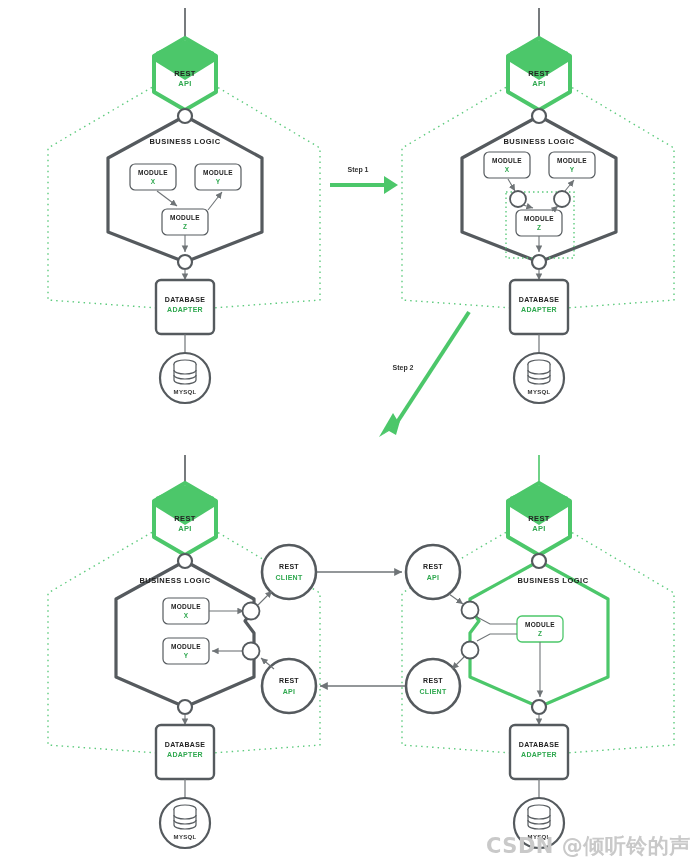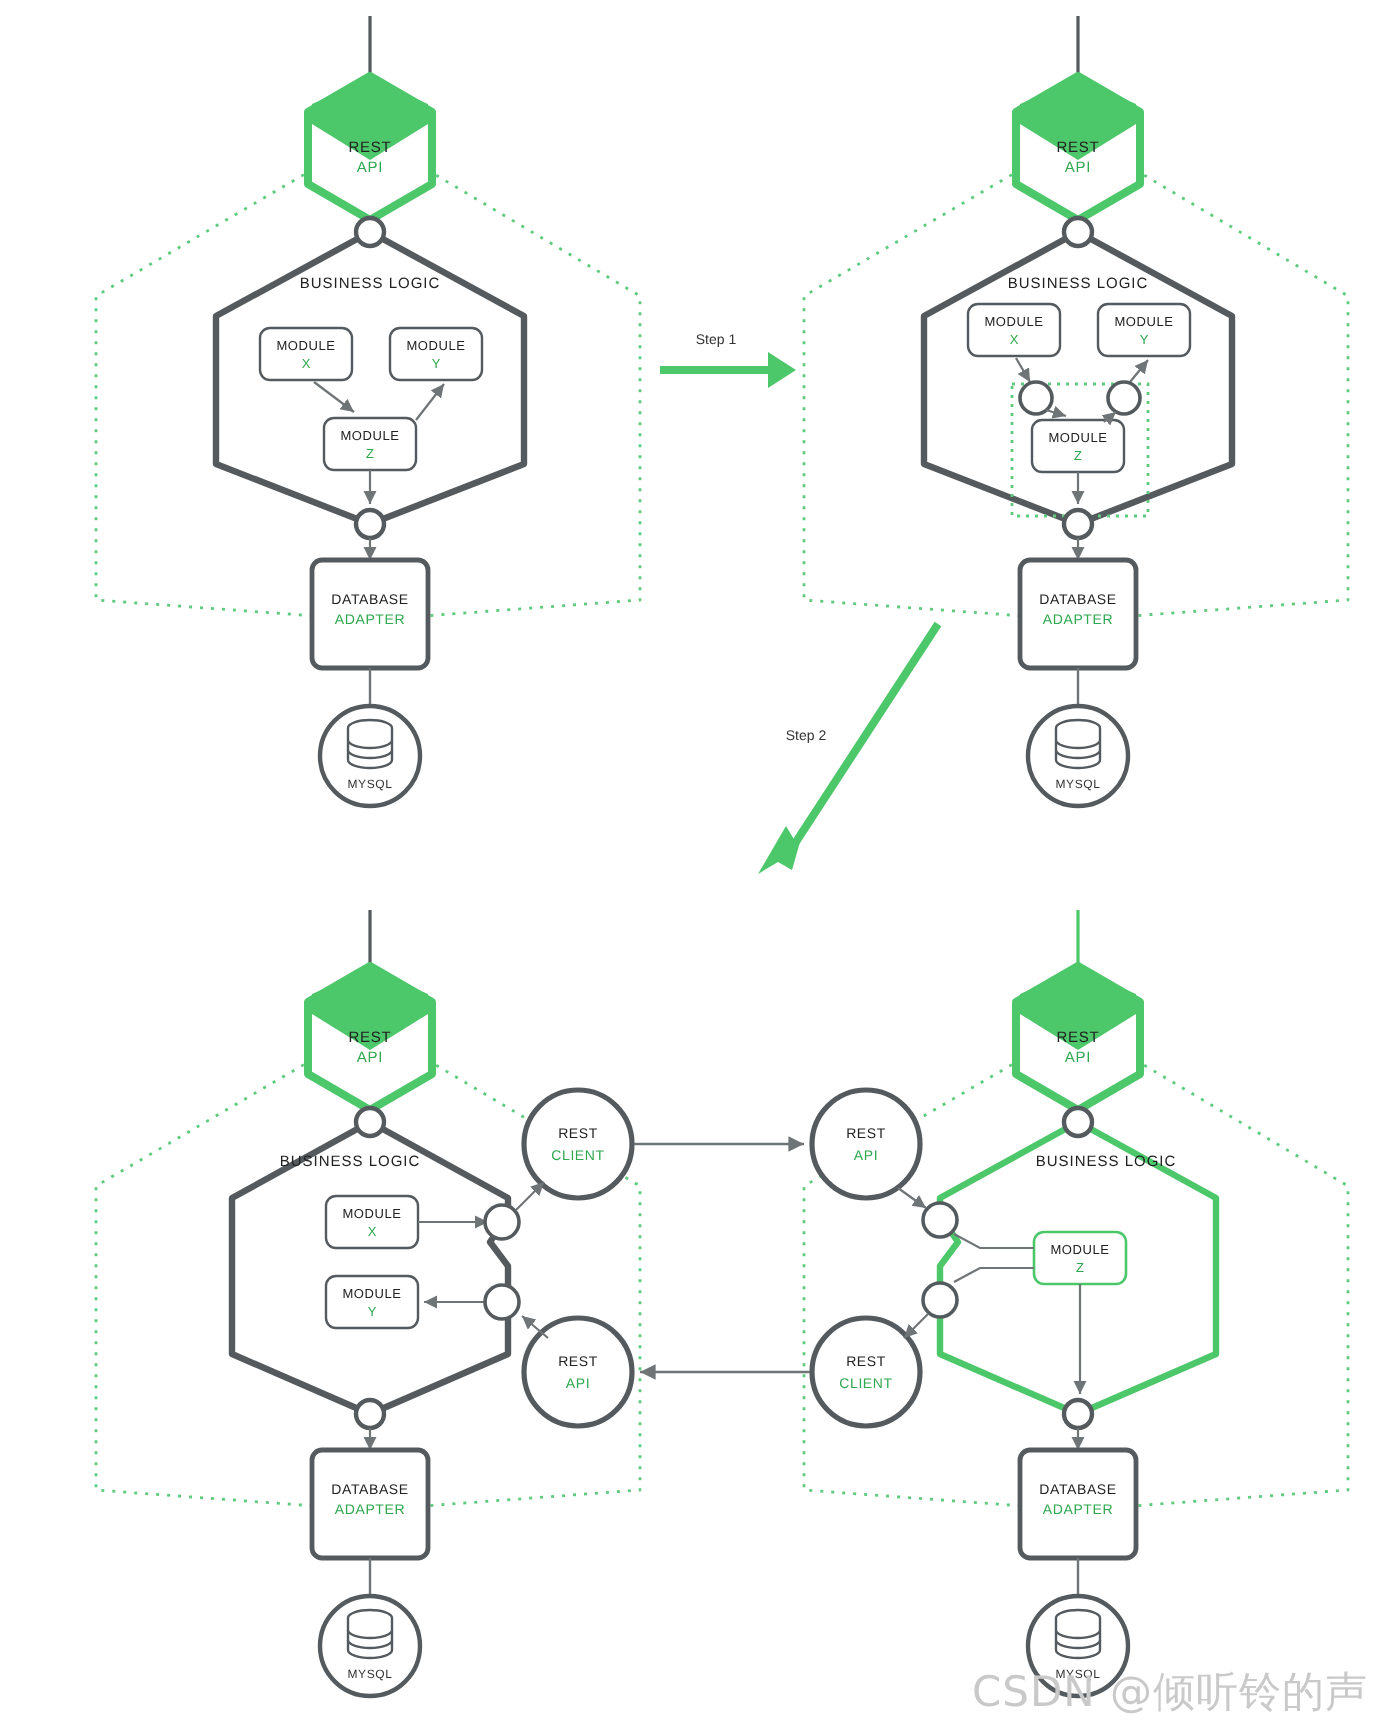--- a/index.html
+++ b/index.html
@@ -1,18 +1,18 @@
 <!DOCTYPE html>
 <html><head>
 <meta charset="utf-8">
 <style>
   html,body{margin:0;padding:0;background:#ffffff;}
   body{width:694px;height:865px;overflow:hidden;
        font-family:"Liberation Sans","DejaVu Sans",sans-serif;}
-  #stage{position:relative;width:694px;height:652px;}
+  #stage{position:relative;width:694px;height:652px;font-weight:bold;}
   svg{display:block;}
   .wm{position:absolute;left:486px;top:832px;font-size:21px;color:#c9c9c9;
       white-space:nowrap;letter-spacing:.5px;font-family:"DejaVu Sans",sans-serif;}
 </style>
 </head>
 <body>
 
 <div id="stage">
 <svg width="694" height="865" viewBox="0 0 694 865" xmlns="http://www.w3.org/2000/svg">
   <defs>

